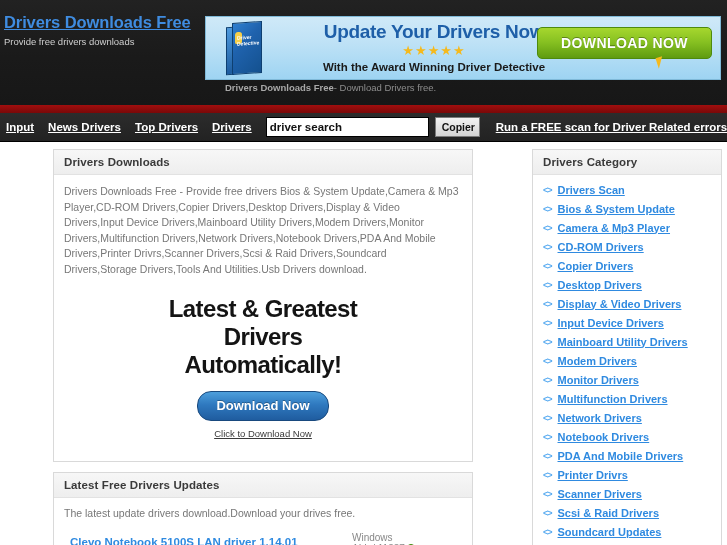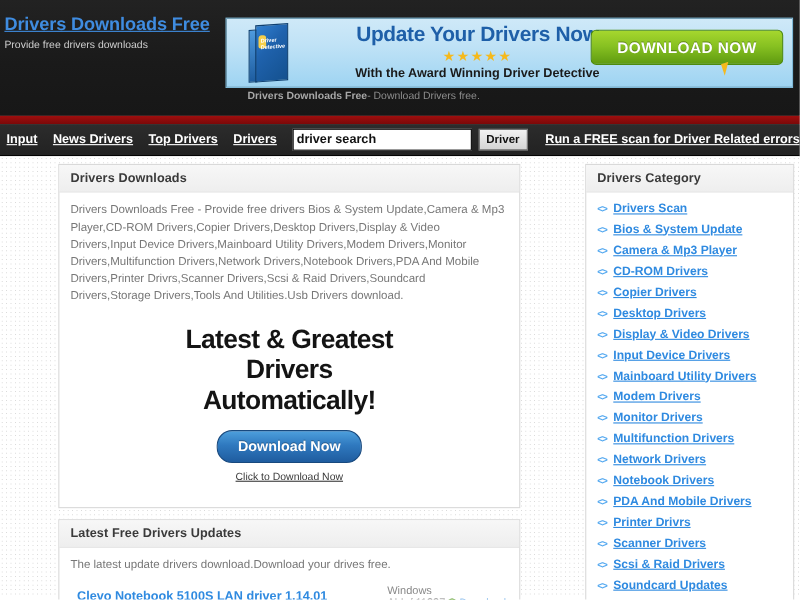--- a/index.html
+++ b/index.html
@@ -440,21 +440,21 @@
 
 <div class="red-bar"></div>
 
 <div class="nav">
   <div class="nav-inner">
     <a>Input</a>
     <a>News Drivers</a>
     <a>Top Drivers</a>
     <a>Drivers</a>
     <input class="nav-search" type="text" value="driver search" style="">
-    <button class="nav-searchbtn">Driver</button>
+    <button class="nav-searchbtn">Copier</button>
     <a class="nav-cta">Run a FREE scan for Driver Related errors</a>
   </div>
 </div>
 
 <div class="page dotted">
 
   <div class="col-left">
 
     <div class="panel">
       <div class="panel-head">

